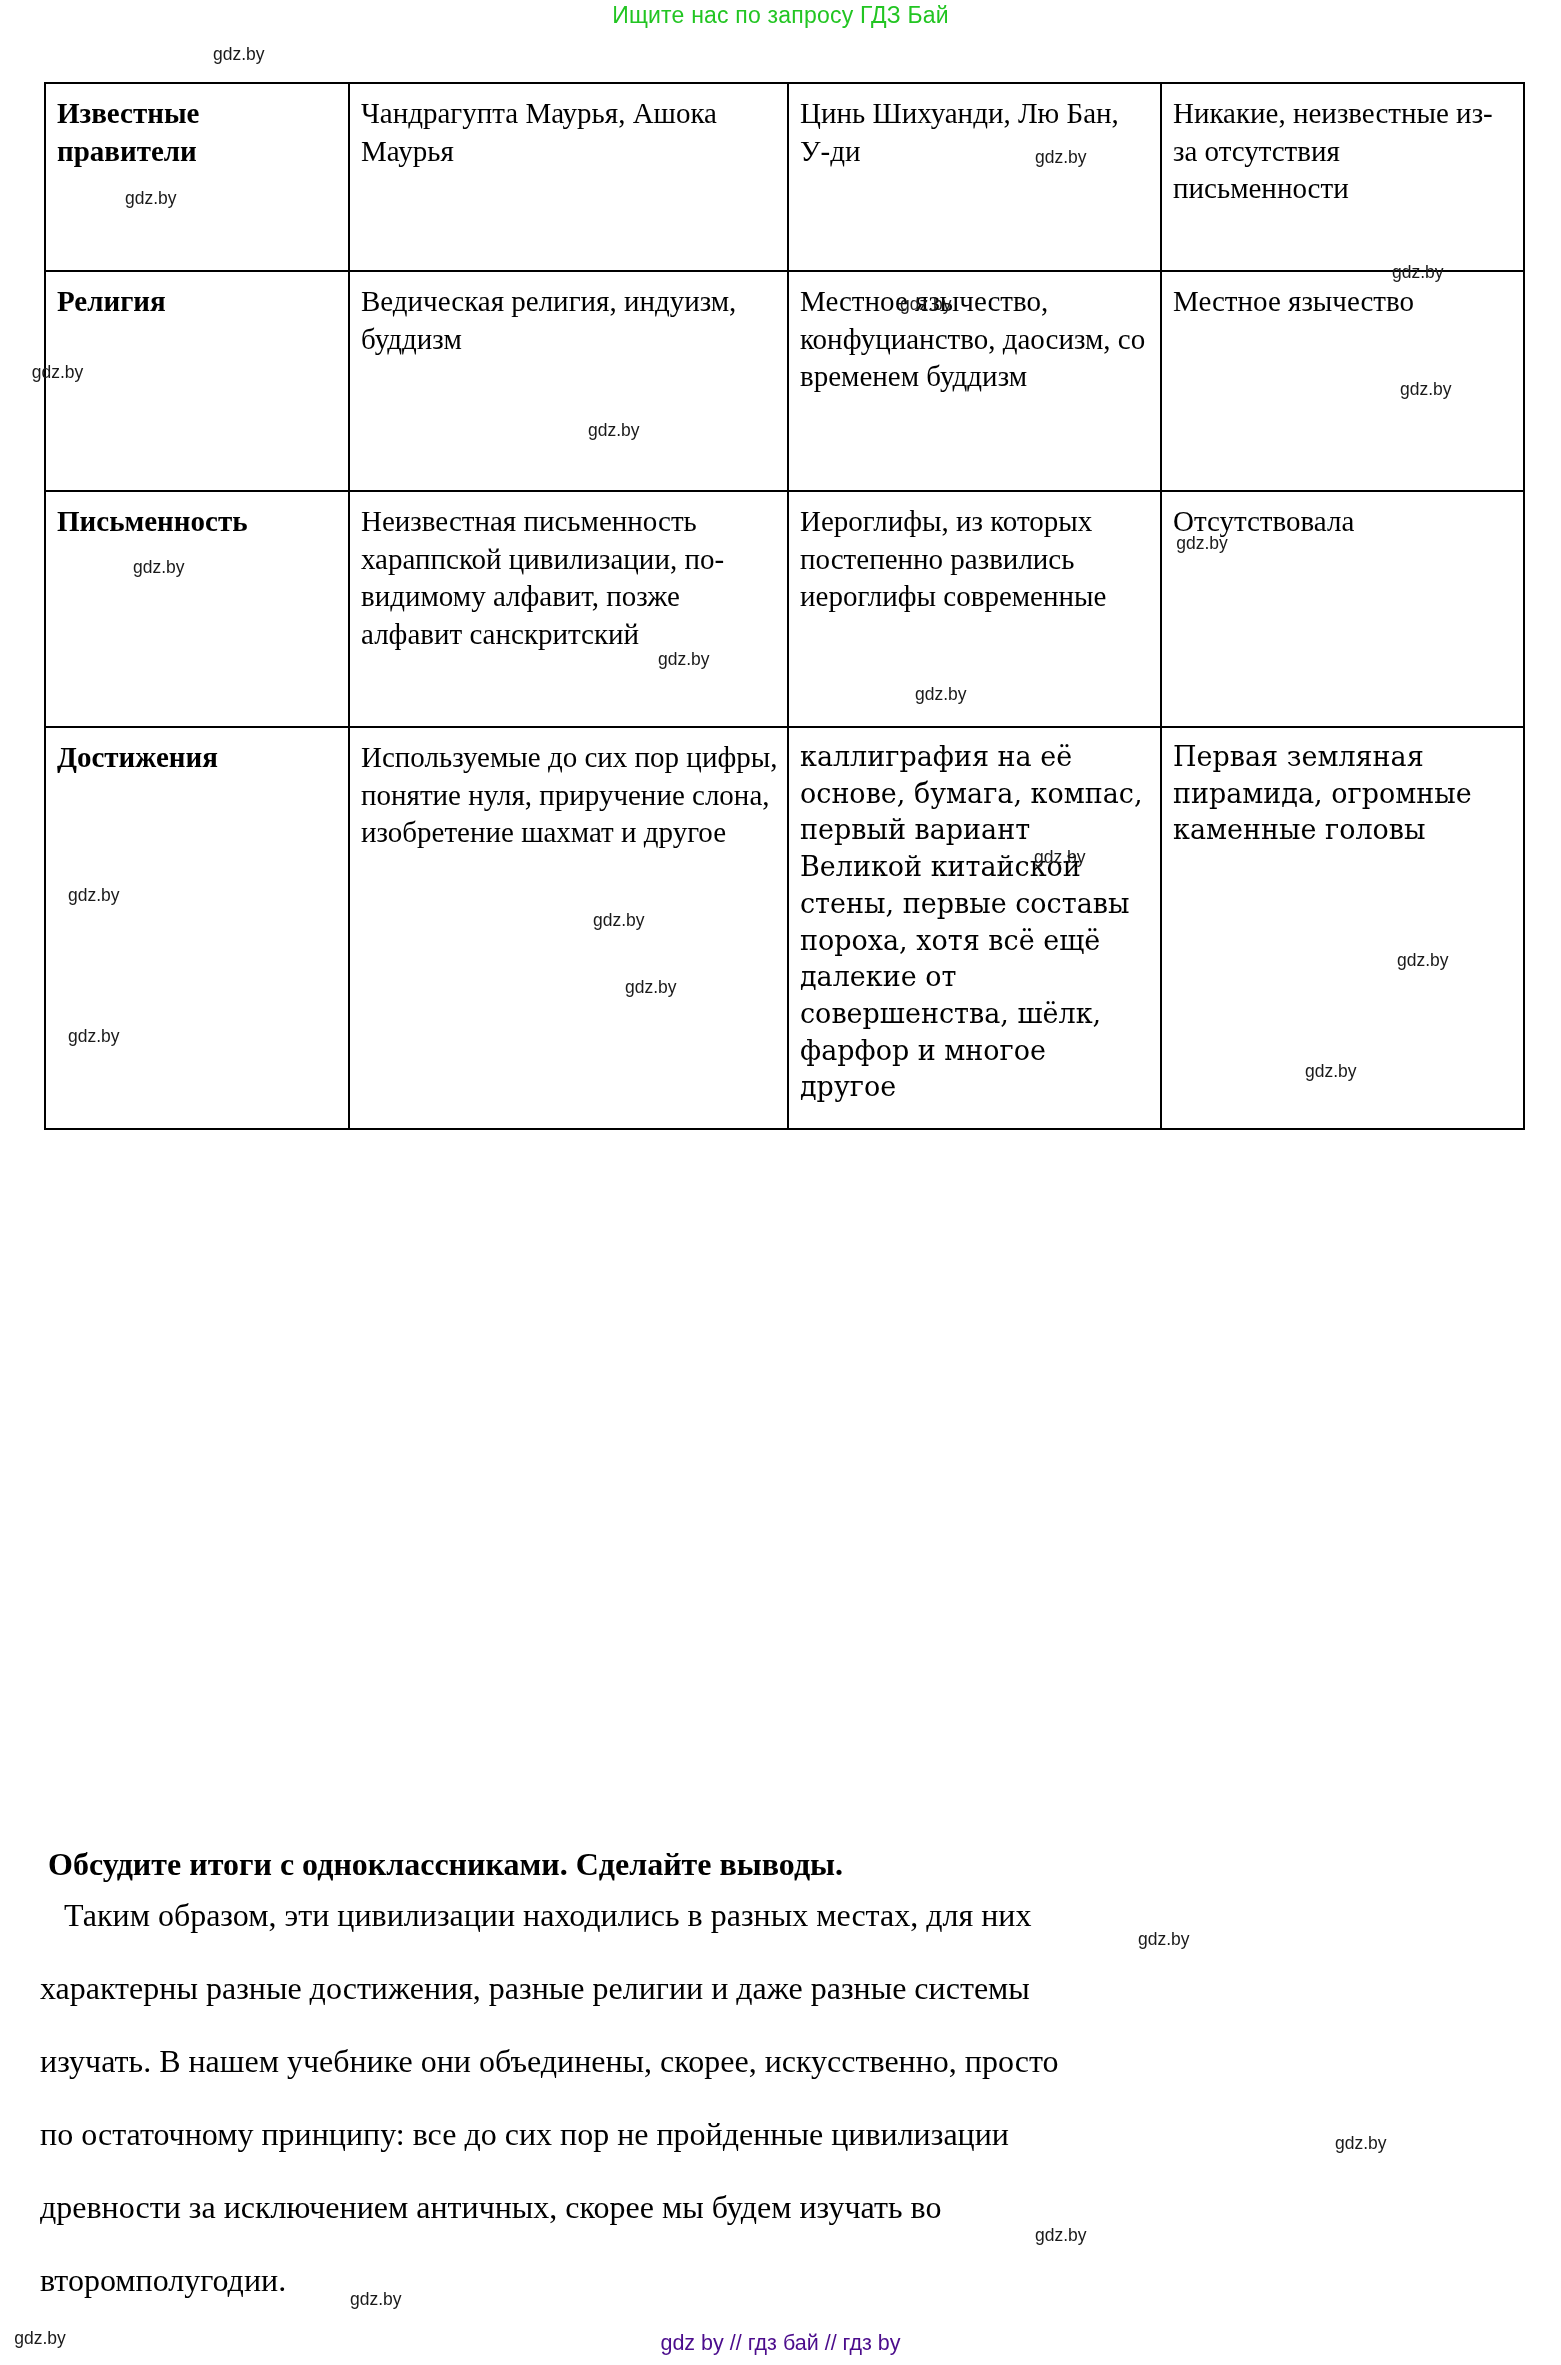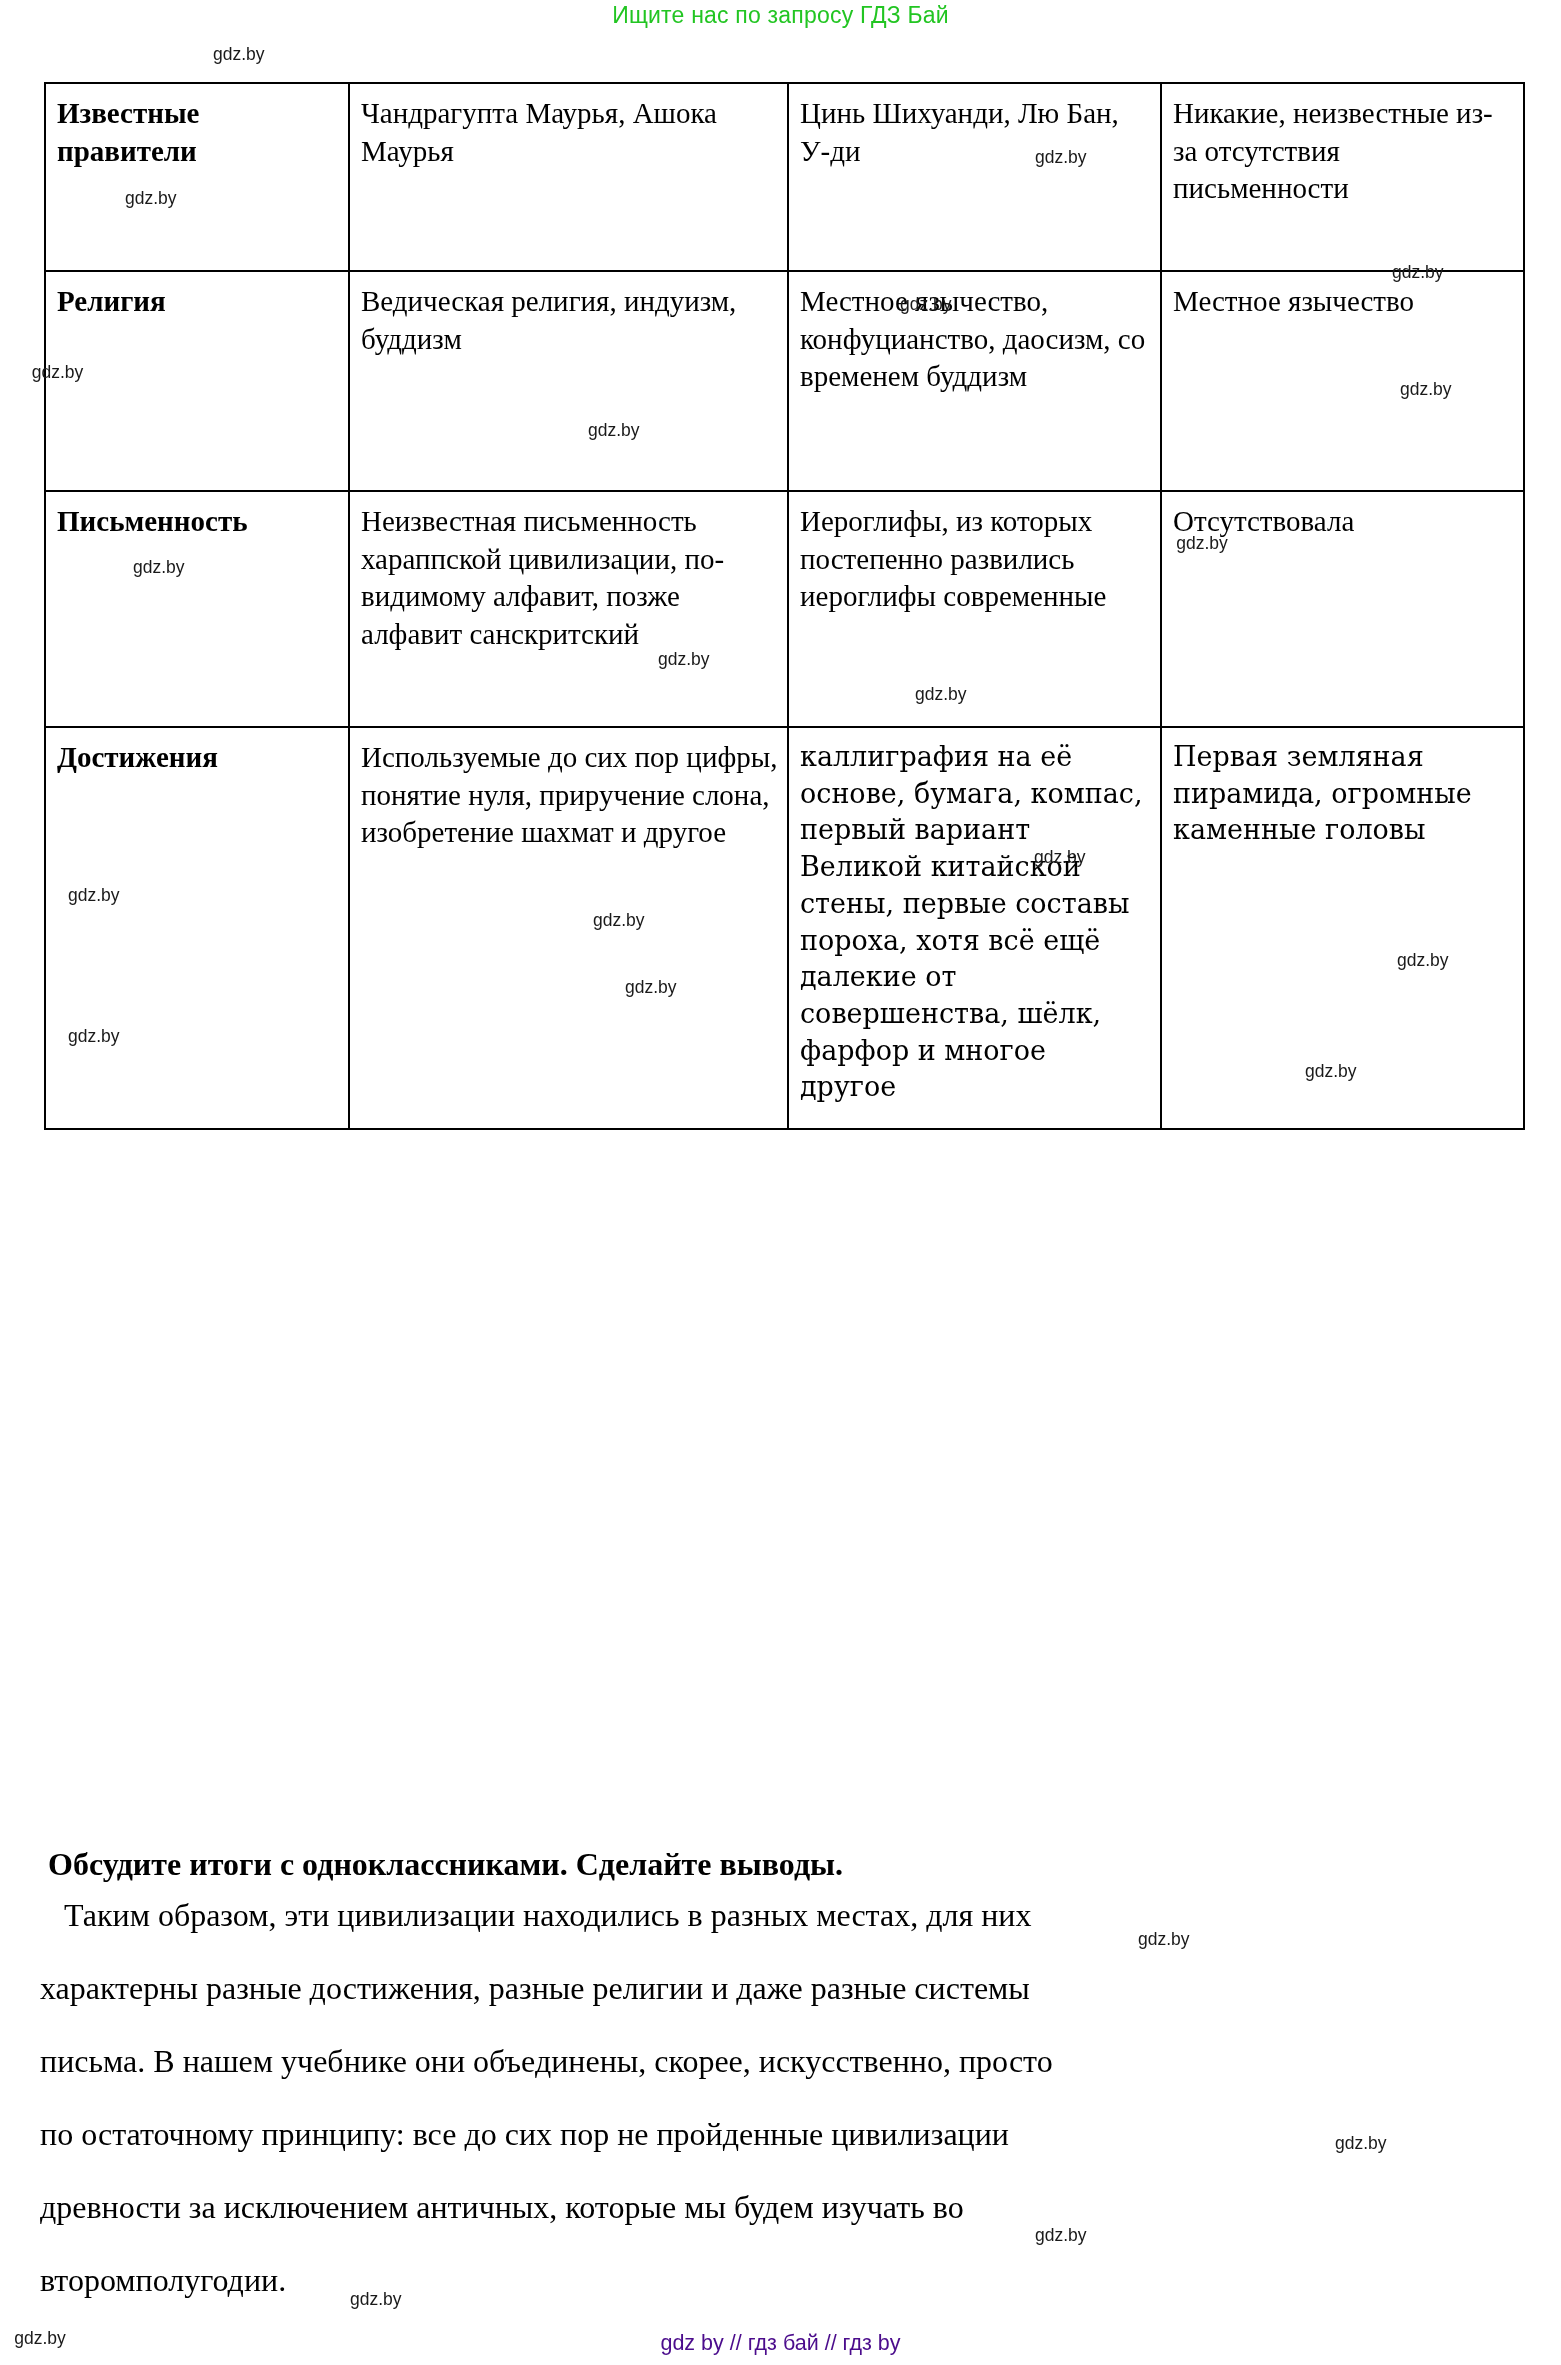--- a/index.html
+++ b/index.html
@@ -212,23 +212,23 @@
       </td>
     </tr>
   </tbody>
 </table>
 </div>
 
 <div class="prose">
   <div class="prose-heading">Обсудите итоги с одноклассниками. Сделайте выводы.</div>
   <div class="prose-line indent">Таким образом, эти цивилизации находились в разных местах, для них</div>
   <div class="prose-line">характерны разные достижения, разные религии и даже разные системы</div>
-  <div class="prose-line">письма. В нашем учебнике они объединены, скорее, искусственно, просто</div>
+  <div class="prose-line">изучать. В нашем учебнике они объединены, скорее, искусственно, просто</div>
   <div class="prose-line">по остаточному принципу: все до сих пор не пройденные цивилизации</div>
-  <div class="prose-line">древности за исключением античных, которые мы будем изучать во</div>
+  <div class="prose-line">древности за исключением античных, скорее мы будем изучать во</div>
   <div class="prose-line">второмполугодии.</div>
 </div>
 
 <div class="wm" style="left:1138px; top:1929px;">gdz.by</div>
 <div class="wm" style="left:1335px; top:2133px;">gdz.by</div>
 <div class="wm" style="left:1035px; top:2225px;">gdz.by</div>
 <div class="wm" style="left:350px;  top:2289px;">gdz.by</div>
 <div class="wm" style="left:14.3px;   top:2328px;">gdz.by</div>
 
 <div class="footer-links">gdz by  //  гдз бай  //  гдз by</div>

